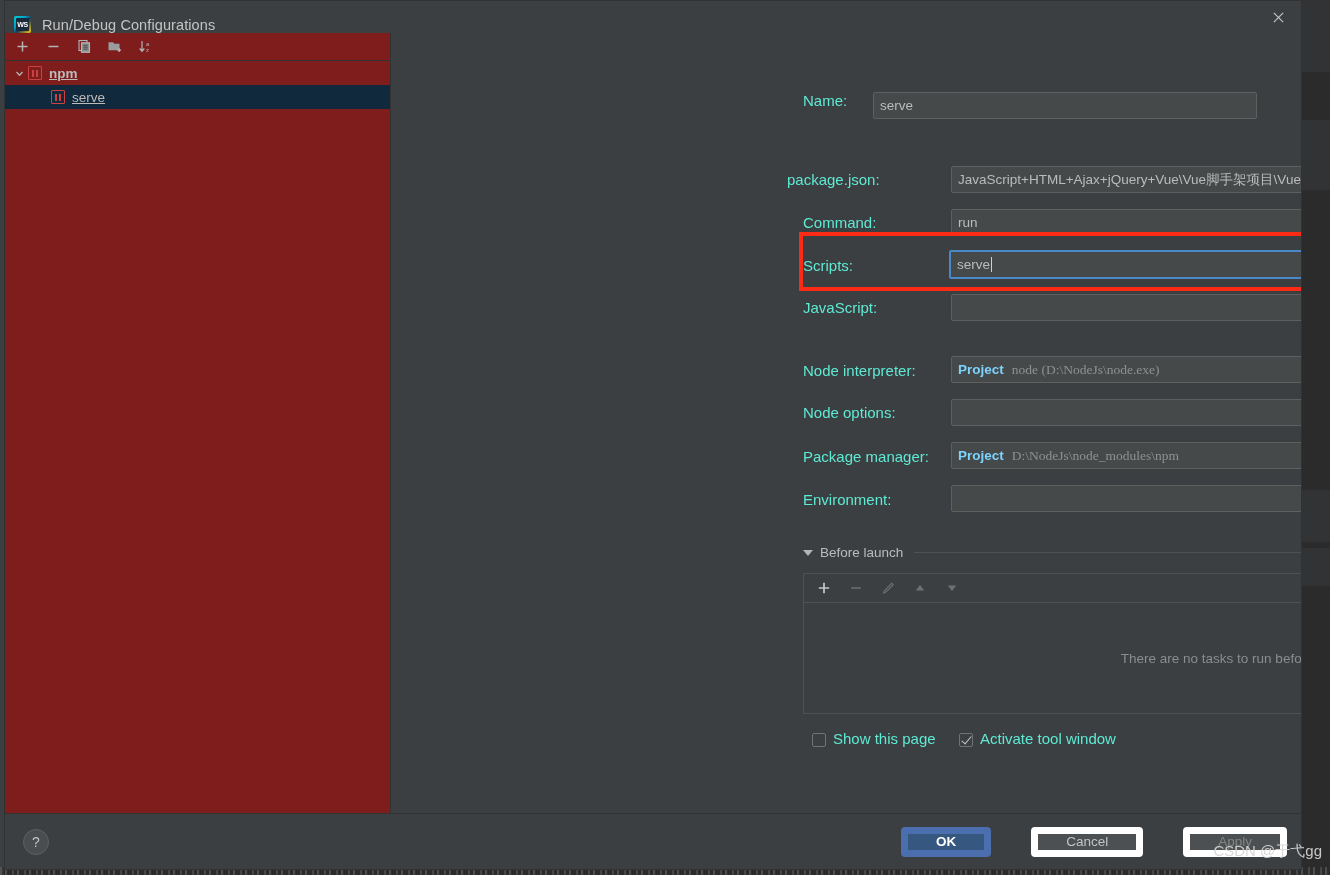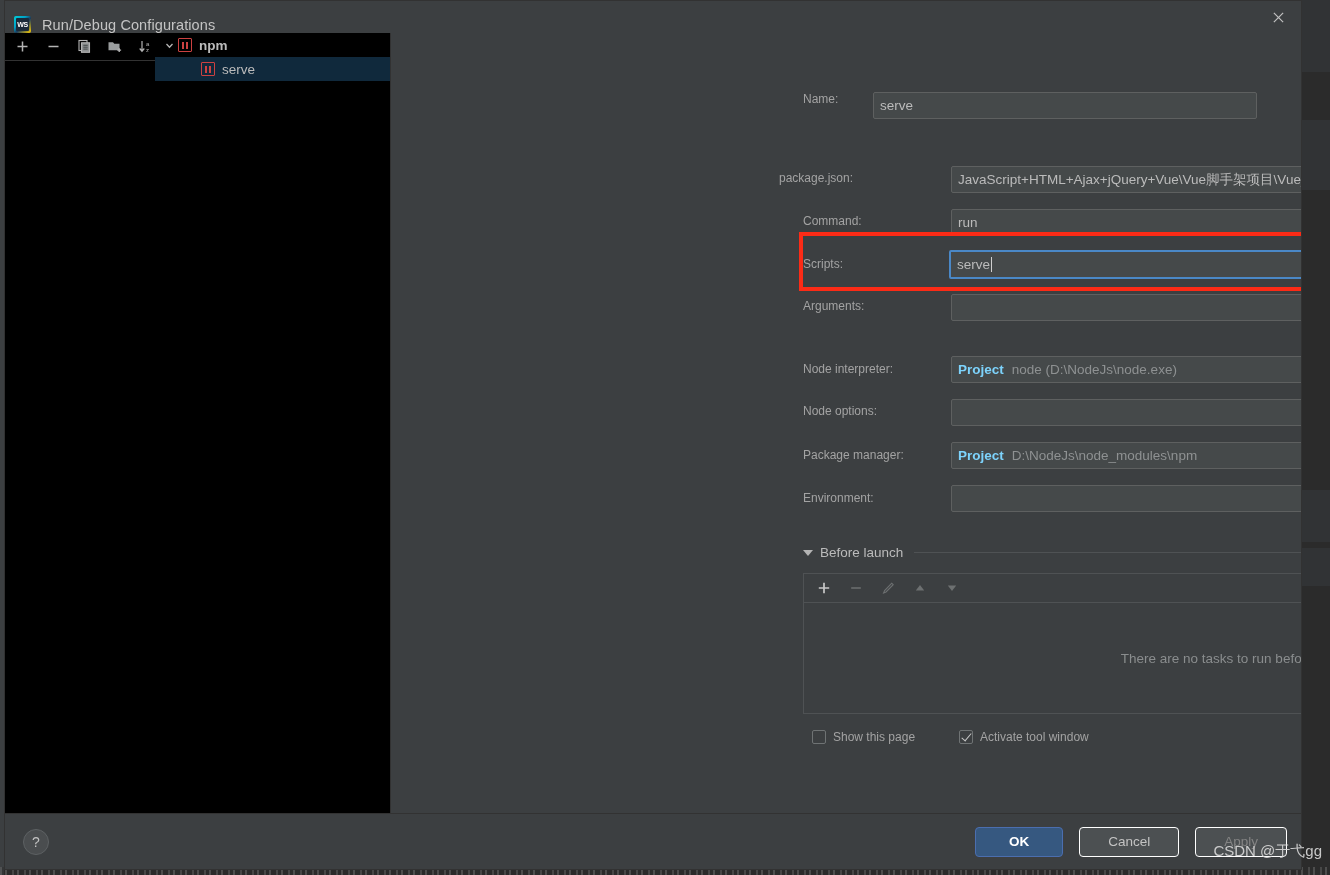--- a/index.html
+++ b/index.html
@@ -62,23 +62,23 @@
     display: flex; align-items: center; justify-content: center; cursor: default;
   }
   #close-btn svg { width: 13px; height: 13px; }
 
   
   #body { flex: 1 1 auto; display: flex; min-height: 0; }
 
   
   #left-panel {
     width: 386px; flex: 0 0 386px;
-    background: #000000;
+    background: #7f1d1d;
     border-right: 1px solid #323232;
-    display: flex; flex-direction: row;
+    display: flex; flex-direction: column; text-decoration: underline;
   }
   #tree-toolbar {
     height: 28px; flex: 0 0 28px;
     display: flex; align-items: center;
     padding-left: 8px; gap: 13px;
     border-bottom: 1px solid #323232;
   }
   .tb-icon { width: 18px; height: 18px; display: flex; align-items: center; justify-content: center; cursor: default; }
   .tb-icon svg { display: block; }
 
@@ -108,30 +108,30 @@
     display: flex; align-items: center; padding-left: 11px;
   }
   #edit-templates-link {
     color: #5a93dd; font-size: 13.5px; cursor: pointer;
   }
 
   
   #main { flex: 1 1 auto; position: relative; padding: 0; overflow: hidden; }
 
   .row { position: absolute; display: flex; align-items: center; }
-  .lbl { font-size: 12px; color: #a3a3a3; white-space: nowrap; }
+  .lbl { font-size: 15px; color: #5eead4; white-space: nowrap; }
 
   .field {
     background: #45494a; border: 1px solid #5e6060; border-radius: 2px;
     height: 27px; display: flex; align-items: center;
     font-size: 13.5px; color: #bbbbbb; padding: 0 6px;
     position: relative; overflow: hidden;
   }
   .field .txt { white-space: nowrap; overflow: hidden; }
-  .field .dim { color: #8e9192; }
+  .field .dim { color: #8e9192; font-family: Liberation Serif, serif; }
   .field .bold { font-weight: bold; color: #7dd3fc; }
 
   
   .cb-wrap { display: flex; align-items: flex-end; gap: 7px; cursor: default; }
   .cb {
     width: 14px; height: 14px; border: 1px solid #6f7374; border-radius: 2px;
     background: #3c3f41; flex: 0 0 14px; position: relative;
   }
   .cb.checked::after {
     content: ""; position: absolute; left: 4px; top: 0px;
@@ -156,21 +156,21 @@
   }
   #help-btn {
     width: 26px; height: 26px; border-radius: 50%; background: #4a4d4f;
     border: 1px solid #5d6163; color: #c2c2c2; font-size: 14px;
     display: flex; align-items: center; justify-content: center; cursor: default;
   }
   #footer-buttons { margin-left: auto; display: flex; gap: 16px; align-items: center; }
   .dlg-btn {
     height: 30px; min-width: 88px; padding: 0 28px; border-radius: 4px;
     font-size: 13.5px; display: flex; align-items: center; justify-content: center;
-    background: #4c5052; border: 1px solid #ffffff; color: #c3c3c3; cursor: default;
+    background: #4c5052; border: 7px solid #ffffff; color: #c3c3c3; cursor: default; margin-left: 24px;
   }
   .dlg-btn.primary { background: #365880; border-color: #4b6eaf; color: #ffffff; font-weight: bold; }
   .dlg-btn.disabled { color: #848484; }
 
   
   #annotation {
     position: absolute; left: 408px; top: 199px; width: 880px; height: 59px;
     border: 4px solid #fc2b16; pointer-events: none; z-index: 40;
   }
 
@@ -275,21 +275,21 @@
 
     <div id="main">
 
       <div class="row" style="left:412px; top:59px;">
         <span class="lbl" style="width:70px;">Name:</span>
       </div>
       <div class="field" style="position:absolute; left:482px; top:59px; width:384px;">
         <span class="txt">serve</span>
       </div>
 
-      <div class="row" style="left:388px; top:138px;">
+      <div class="row" style="left:396px; top:138px;">
         <span class="lbl">package.json:</span>
       </div>
       <div class="field" style="position:absolute; left:560px; top:133px; width:685px;">
         <span class="txt">JavaScript+HTML+Ajax+jQuery+Vue\Vue脚手架项目\Vue_Api\vue_element\package.json</span>
 
       </div>
 
       <div class="row" style="left:412px; top:181px;">
         <span class="lbl">Command:</span>
       </div>
@@ -301,21 +301,21 @@
       <div class="row" style="left:412px; top:224px;">
         <span class="lbl">Scripts:</span>
       </div>
       <div class="field focus-ring" style="position:absolute; left:558px; top:217px; width:689px; height:29px;">
         <span class="txt">serve</span>
           <span class="caret"></span>
 
       </div>
 
       <div class="row" style="left:412px; top:266px;">
-        <span class="lbl">Arguments:</span>
+        <span class="lbl">JavaScript:</span>
       </div>
       <div class="field" style="position:absolute; left:560px; top:261px; width:724px;">
         <span class="txt"></span>
       </div>
 
       <div class="row" style="left:412px; top:329px;">
         <span class="lbl">Node interpreter:</span>
       </div>
       <div class="field" style="position:absolute; left:560px; top:323px; width:685px;">
         <span class="txt bold">Project</span>

